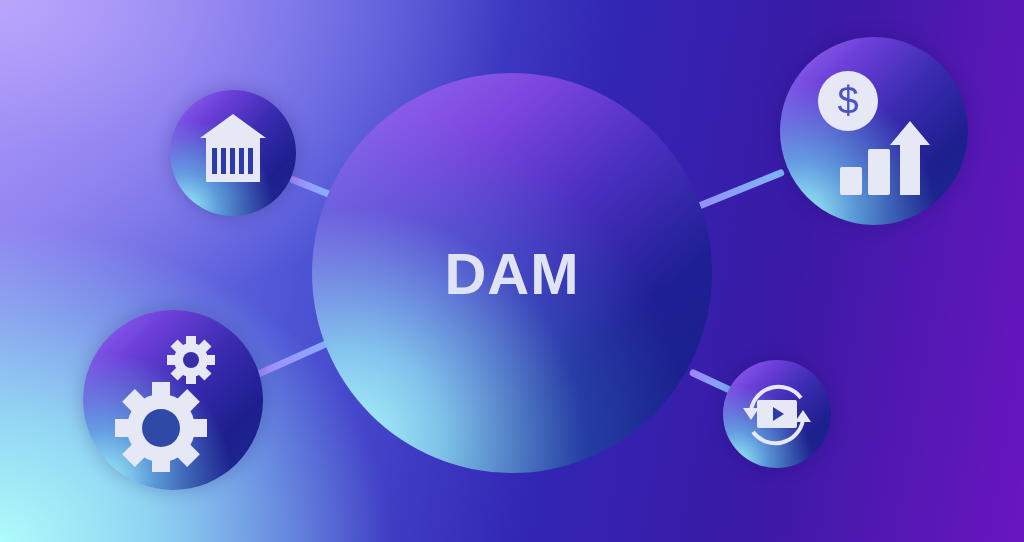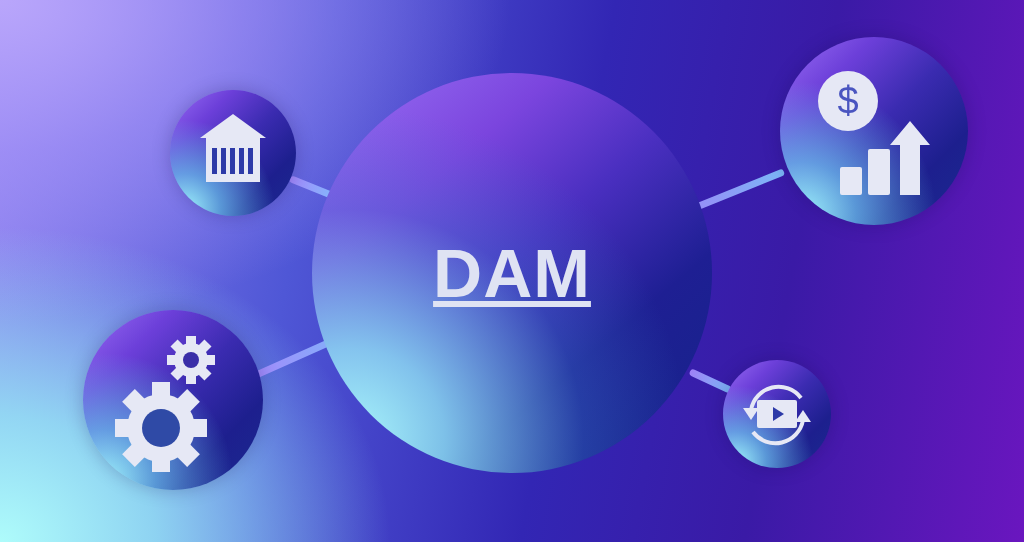--- a/index.html
+++ b/index.html
@@ -25,21 +25,21 @@
     }
     .hub {
       position: absolute; left: 312px; top: 73px; width: 400px; height: 400px; border-radius: 50%;
       background:
         radial-gradient(circle at 10% 92%, #a9f6fb 0%, rgba(140,220,245,0.85) 18%, rgba(60,130,210,0.3) 45%, rgba(20,40,150,0) 65%),
         linear-gradient(140deg, #9a74f6 0%, #7b45de 28%, #4a2fc0 48%, #1e1f93 70%, #15248a 100%);
       display: flex; align-items: center; justify-content: center;
     }
     .hub-label {
       font-family: "Liberation Sans", sans-serif; font-weight: 700;
-      font-size: 68px; color: #dfe3f3; letter-spacing: 1px; text-decoration: underline;
+      font-size: 58px; color: #dfe3f3; letter-spacing: 1px;
     }
     .icon { position: absolute; }
   </style>
 </head>
 <body>
 
 <div class="canvas">
 
   <div class="link" style="left:290px; top:175px; width:55px; transform:rotate(22deg);"></div>
   <div class="link" style="left:668px; top:215px; width:125px; transform:rotate(-22deg);"></div>

